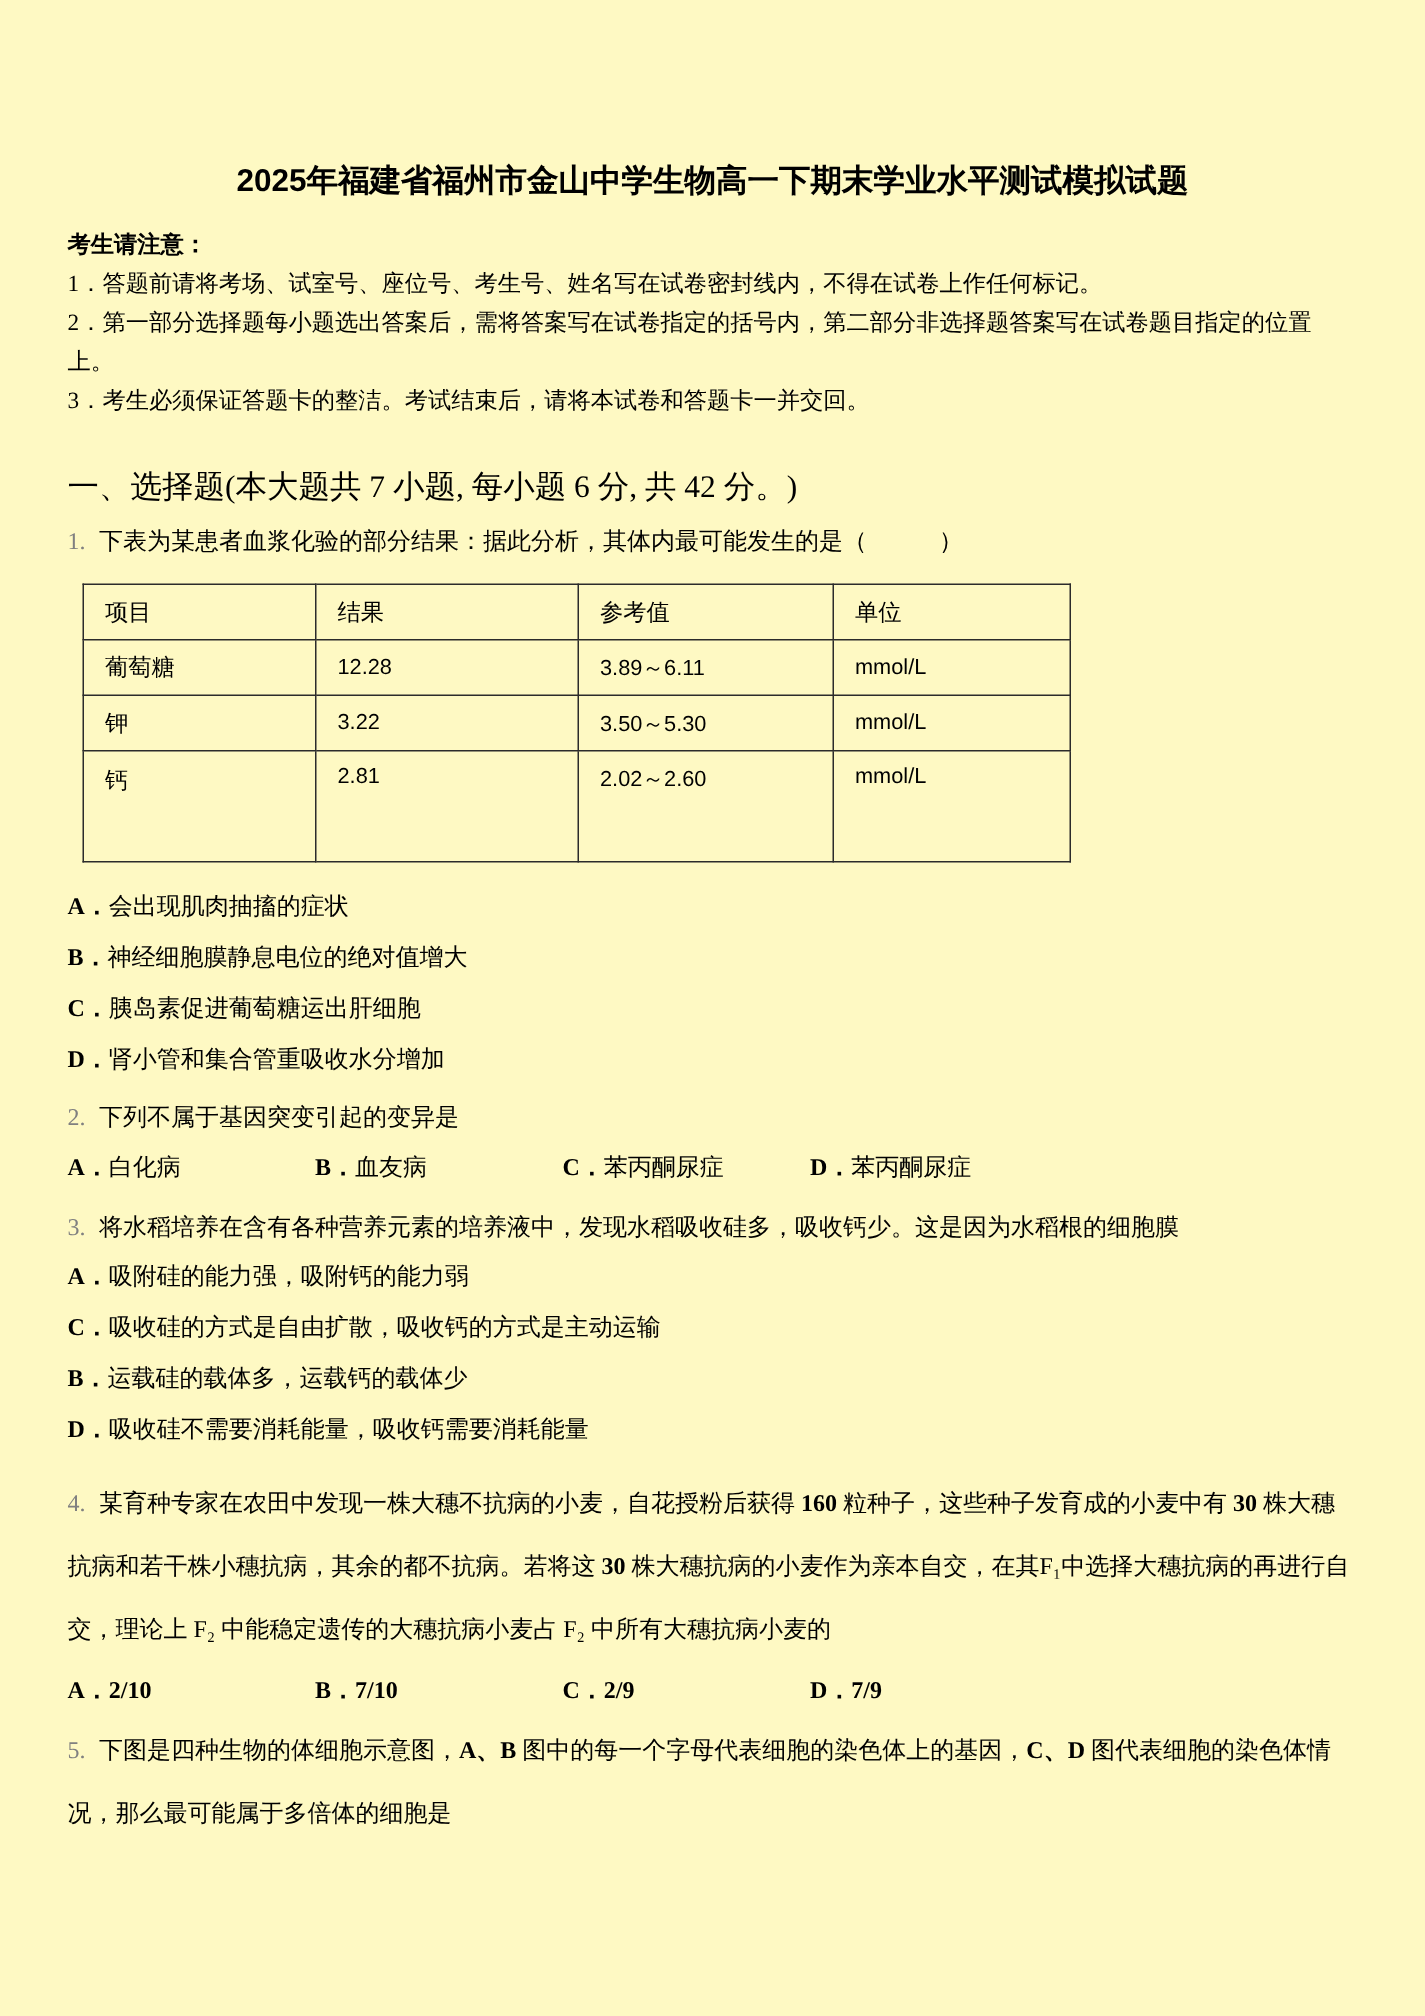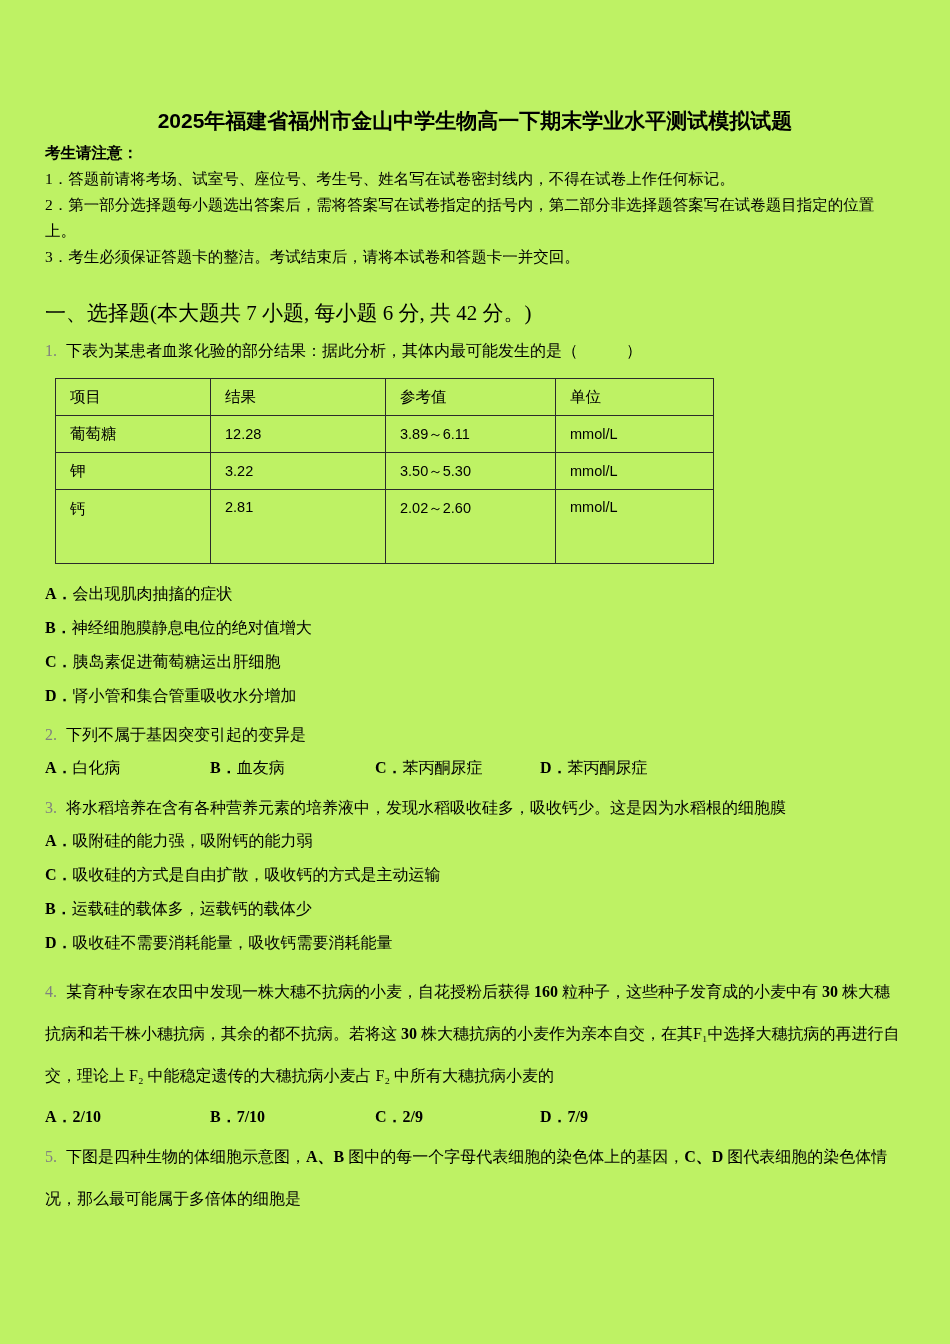--- a/index.html
+++ b/index.html
@@ -2,28 +2,28 @@
 <html><head>
 <meta charset="utf-8">
 <style>
   * { margin:0; padding:0; box-sizing:border-box; }
   html, body { background:#ffffff; }
   body {
     width:950px; min-height:1344px;
     font-family:"Liberation Serif","DejaVu Serif",serif;
     color:#000; font-size:16px;
   }
-  .page { width:950px; min-height:1344px; padding:106px 45px 60px 45px; background:#bef264; }
+  .page { width:950px; min-height:1344px; padding:106px 45px 60px 45px; background:#fef9c3; }
 
   .doc-title {
     font-family:"Liberation Sans","DejaVu Sans",sans-serif;
     font-size:21px; line-height:30px; font-weight:700; text-align:center;
   }
 
-  .notice { margin-top:4px; }
+  .notice { margin-top:15px; }
   .notice-header { font-size:15.5px; line-height:26px; font-weight:700; }
   .notice-item { font-size:15.5px; line-height:26px; }
 
   .section-header { margin-top:30px; font-weight:400; font-size:21px; line-height:26px; }
 
   .q-para { font-size:16px; line-height:26px; margin-top:12px; }
   .q-num { color:#808080; margin-right:9px; }
   .wide { line-height:42px; margin-top:16px; }
   .bold { font-weight:700; }
 

